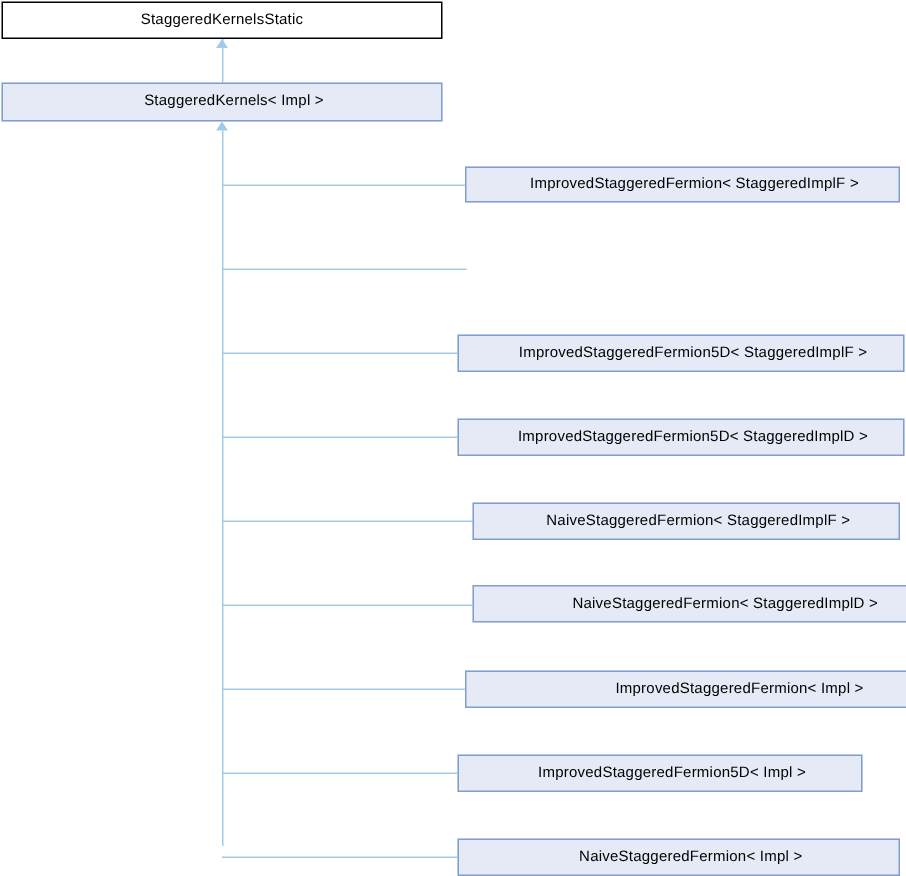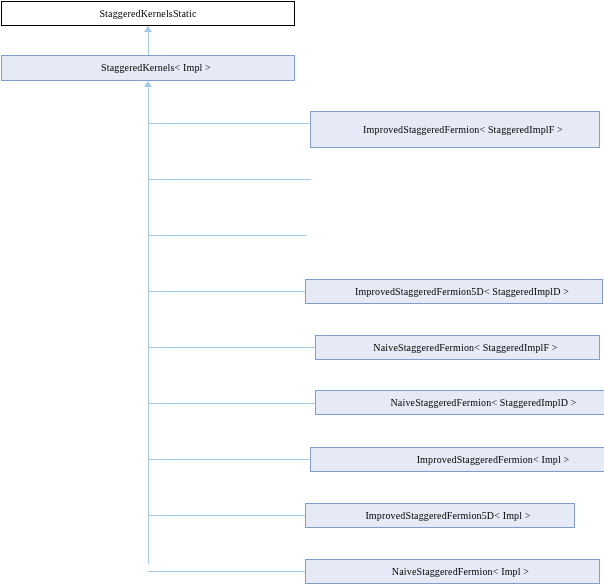--- a/index.html
+++ b/index.html
@@ -7,21 +7,21 @@
     margin: 0;
     padding: 0;
     background: #ffffff;
   }
   #diagram {
     position: relative;
     width: 604px;
     height: 584px;
     overflow: hidden;
     background: #ffffff;
-    font-family: Liberation Serif, serif;
+    font-family: Liberation Sans, sans-serif;
   }
   .node {
     position: absolute;
     box-sizing: border-box;
     display: flex;
     align-items: center;
     justify-content: center;
     font-size: 10px;
     line-height: 1;
     color: #000000;
@@ -74,25 +74,28 @@
   <div class="edge h" style="left:148px; top:123px; width:163px;"></div>
   <div class="edge h" style="left:148px; top:179px; width:163px;"></div>
   <div class="edge h" style="left:148px; top:235px; width:158px;"></div>
   <div class="edge h" style="left:148px; top:291px; width:158px;"></div>
   <div class="edge h" style="left:148px; top:347px; width:168px;"></div>
   <div class="edge h" style="left:148px; top:403px; width:168px;"></div>
   <div class="edge h" style="left:148px; top:459px; width:163px;"></div>
   <div class="edge h" style="left:148px; top:515px; width:158px;"></div>
   <div class="edge h" style="left:148px; top:571px; width:158px;"></div>
 
-  <div class="node derived" style="left:310px; top:111px; width:290px; height:37px;text-align:right;">
+  <div class="node derived" style="left:310px; top:111px; width:290px; height:24px;text-align:right;">
     <span>ImprovedStaggeredFermion&lt; StaggeredImplF &gt;</span>
   </div>
 
 
+  <div class="node derived" style="left:305px; top:223px; width:298px; height:25px;">
+    <span>ImprovedStaggeredFermion5D&lt; StaggeredImplF &gt;</span>
+  </div>
 
   <div class="node derived" style="left:305px; top:279px; width:298px; height:25px;">
     <span>ImprovedStaggeredFermion5D&lt; StaggeredImplD &gt;</span>
   </div>
 
   <div class="node derived" style="left:315px; top:335px; width:285px; height:25px;">
     <span>NaiveStaggeredFermion&lt; StaggeredImplF &gt;</span>
   </div>
 
   <div class="node derived" style="left:315px; top:378px; width:321px; height:25px;margin-top:12px;">

